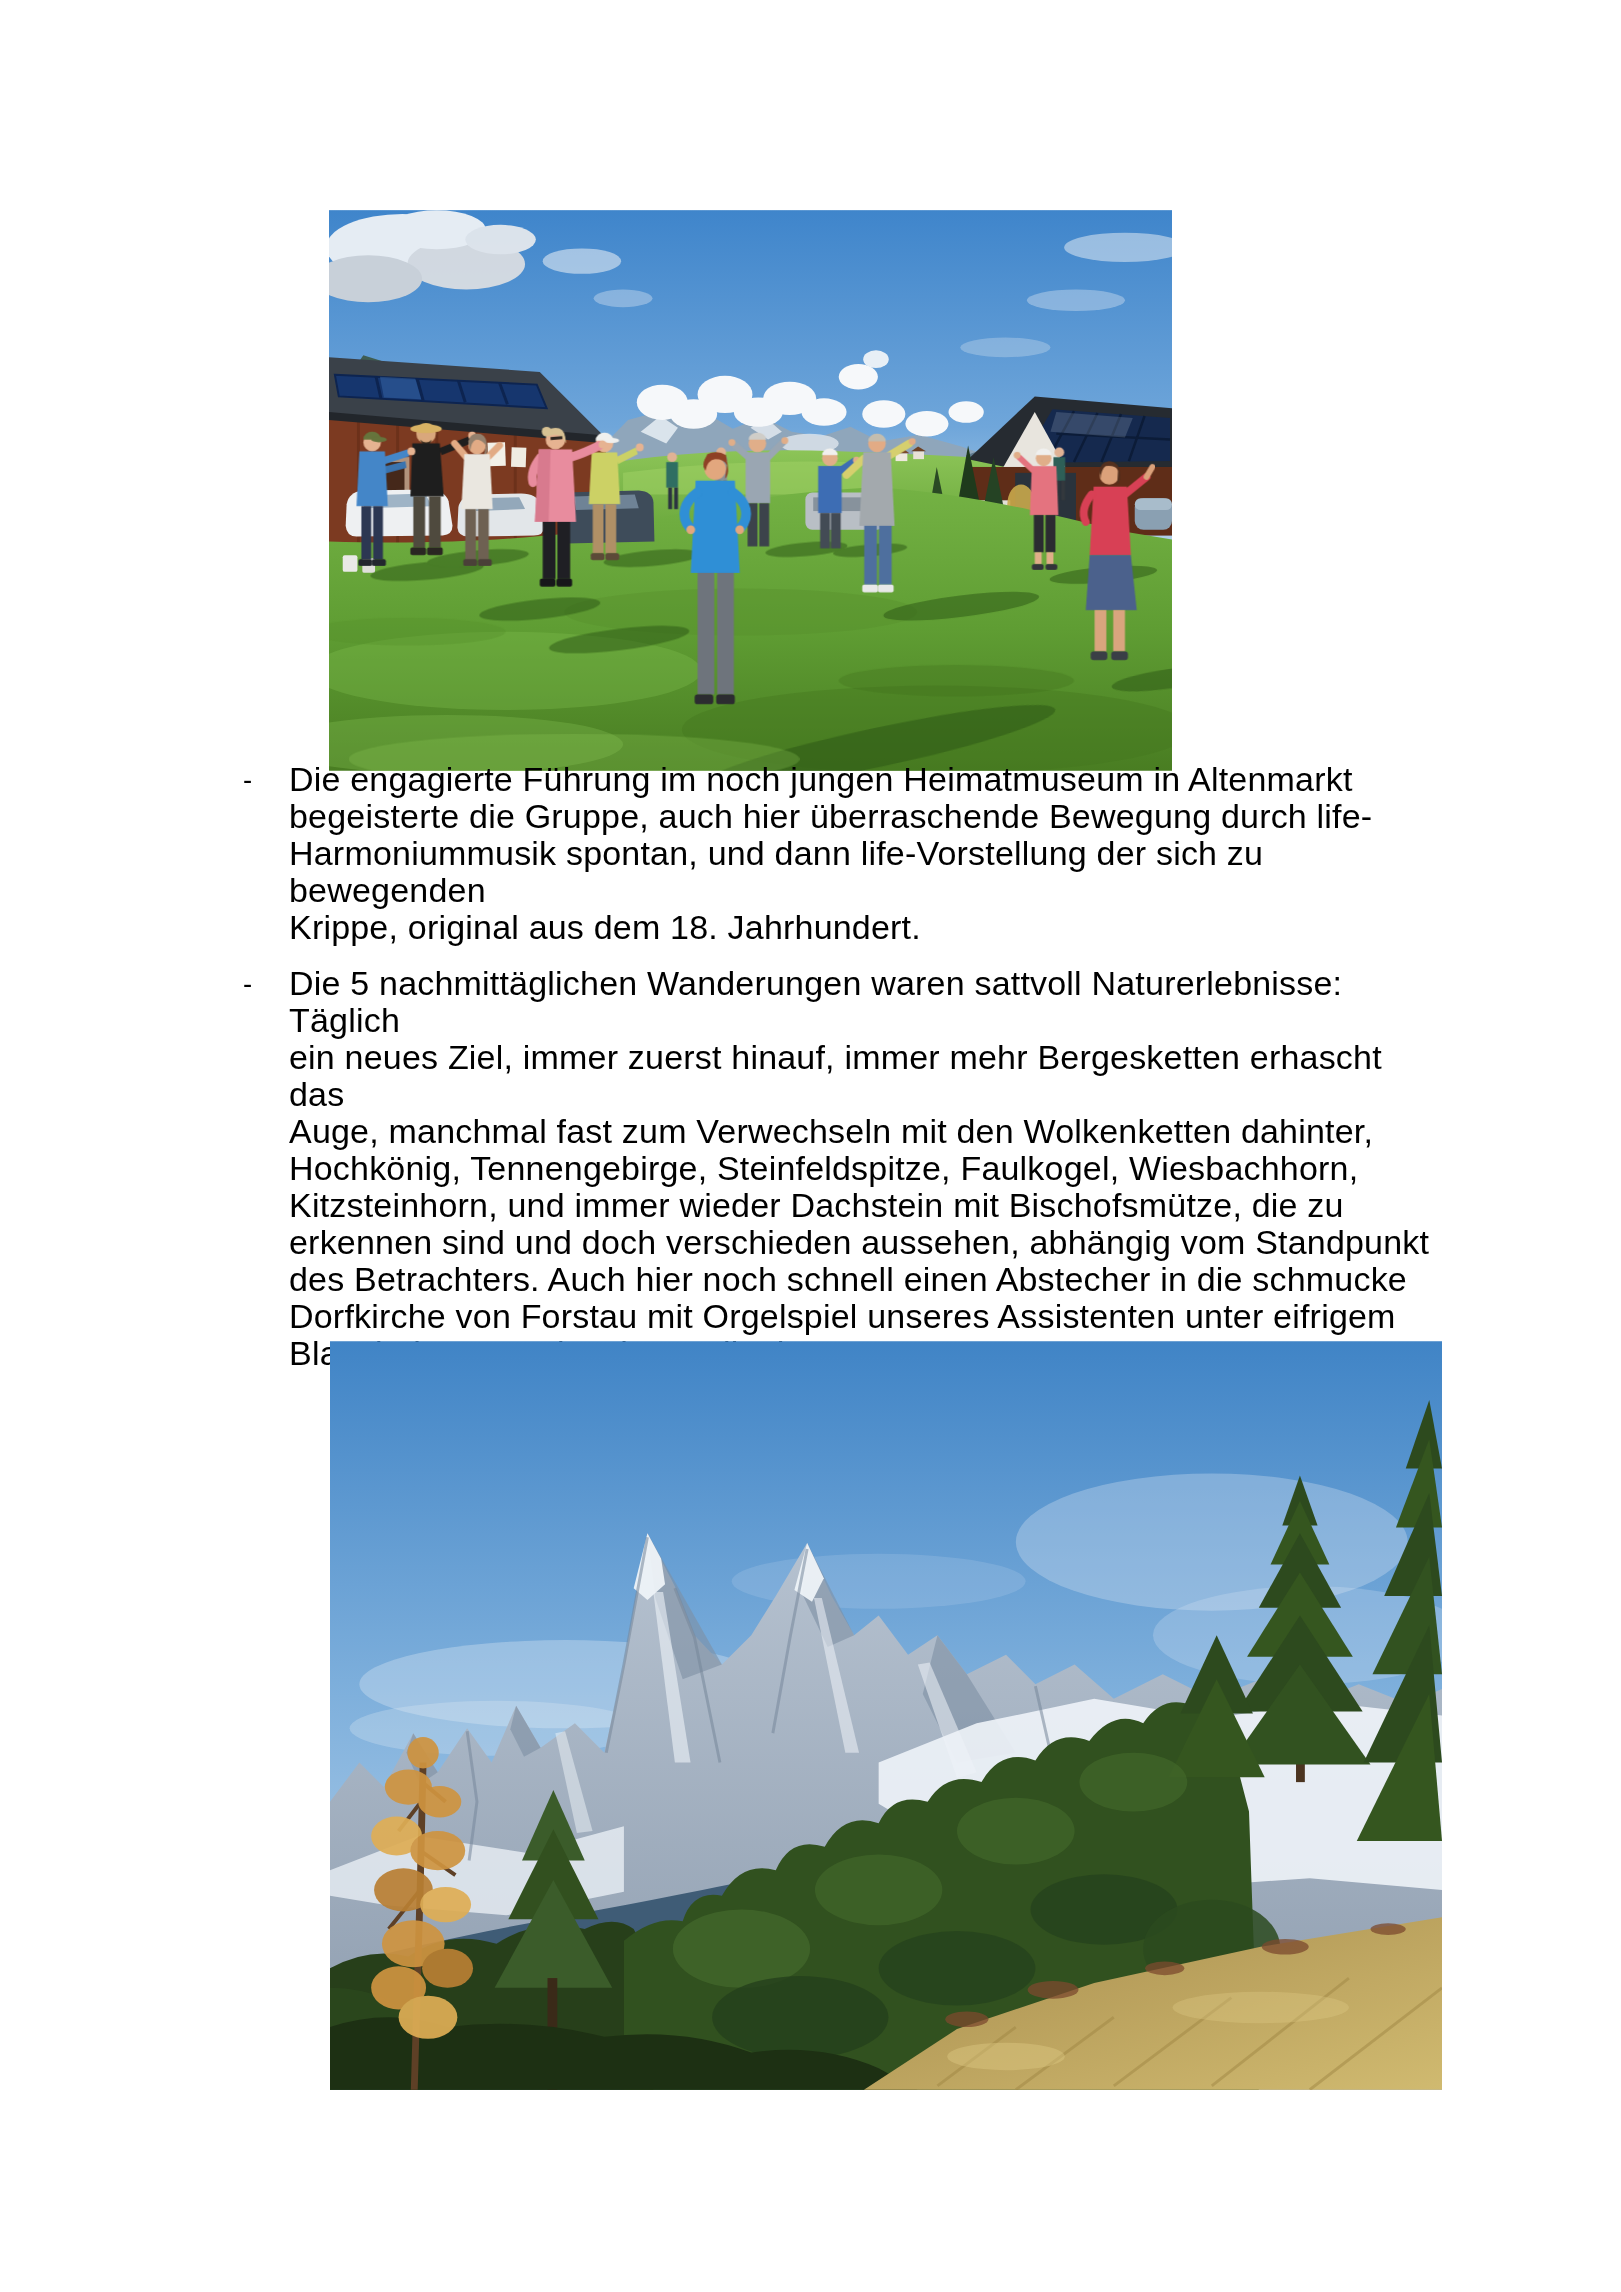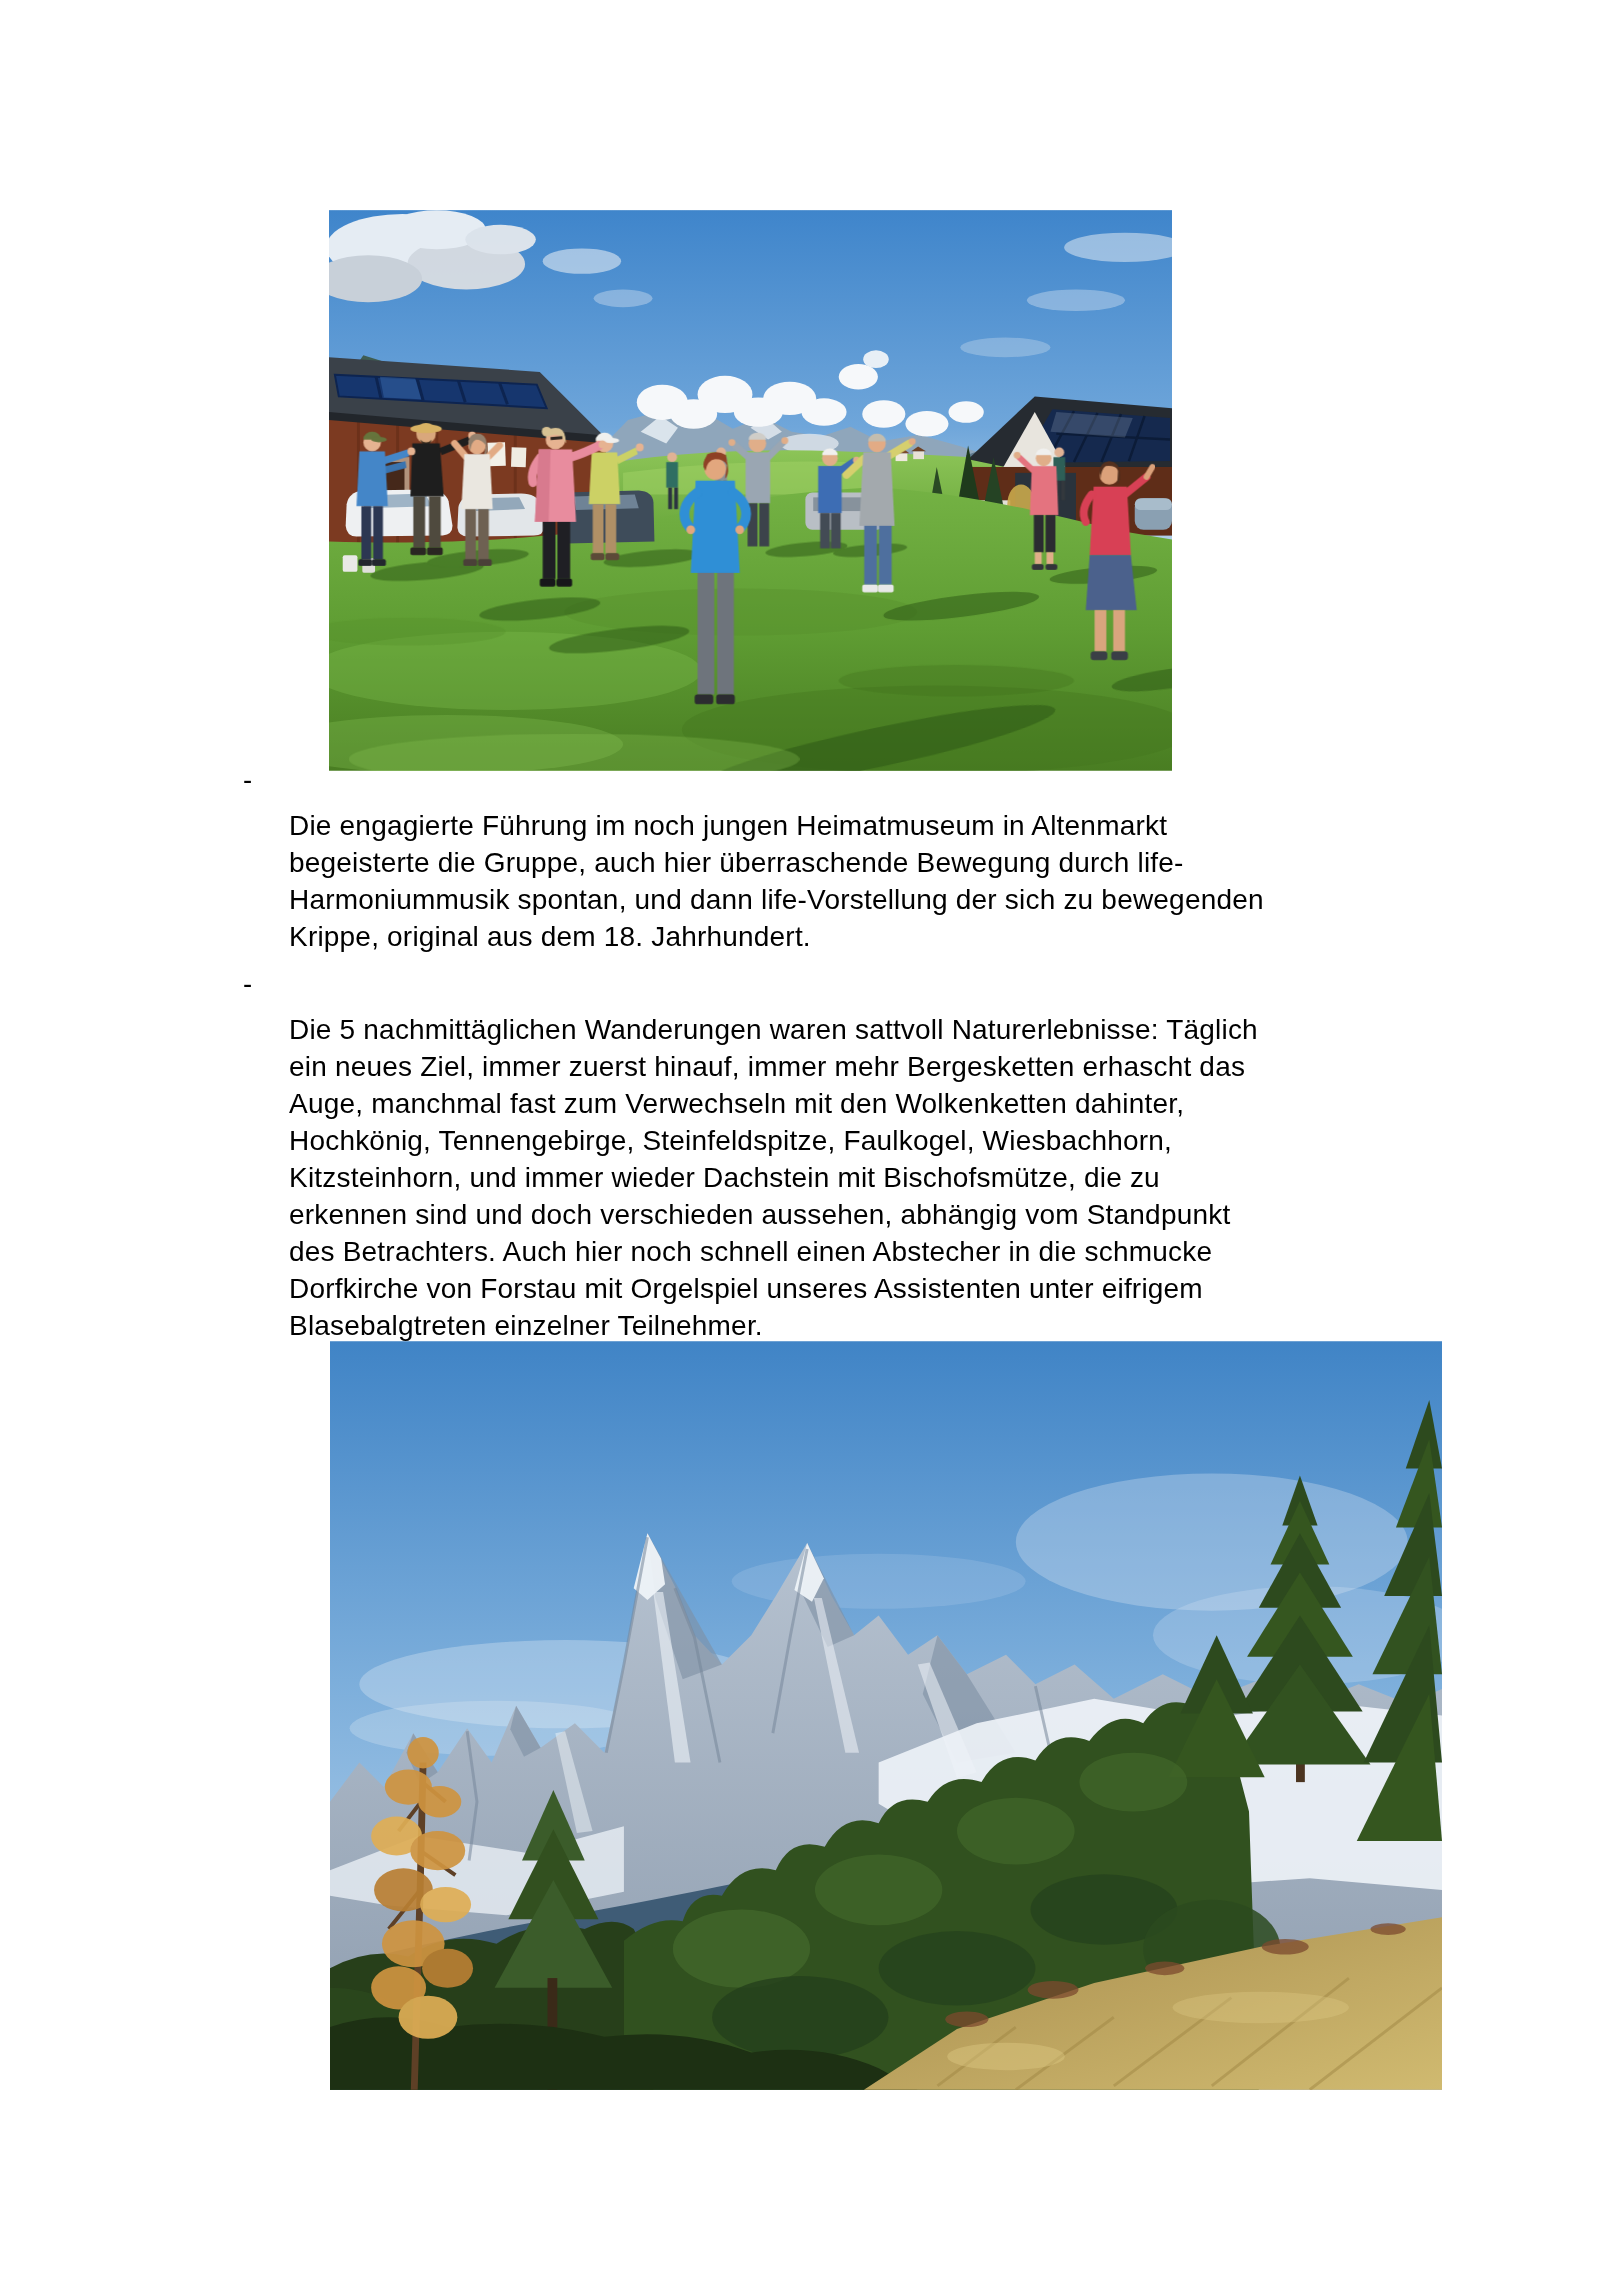--- a/index.html
+++ b/index.html
@@ -10,22 +10,22 @@
   }
   .photo{position:absolute;display:block;overflow:hidden;}
   .photo svg{display:block;}
   #photo-1{left:289px;top:194px;width:843px;height:561px;}
   #photo-2{left:290px;top:1325px;width:1112px;height:749px;}
   .bullet{position:absolute;left:243px;display:flex;align-items:flex-start;}
   #bullet-1{top:761px;}
   #bullet-2{top:965px;}
   .bullet .marker{flex:0 0 46px;font-size:27.4px;line-height:37px;}
   .bullet .btext{
-    width:1145px;font-size:28px;line-height:37px;
-    white-space:pre-line;letter-spacing:0.2px;margin-top:46px;
+    width:1145px;font-size:34px;line-height:37px;
+    white-space:pre-line;letter-spacing:0.2px;
   }
 </style>
 </head>
 <body>
 
 <figure class="photo" id="photo-1">
 <svg width="843" height="561" viewBox="0 0 860 572" xmlns="http://www.w3.org/2000/svg">
   <defs>
     <linearGradient id="p1sky" x1="0" y1="0" x2="0" y2="1">
       <stop offset="0" stop-color="#3f85cb"></stop>

